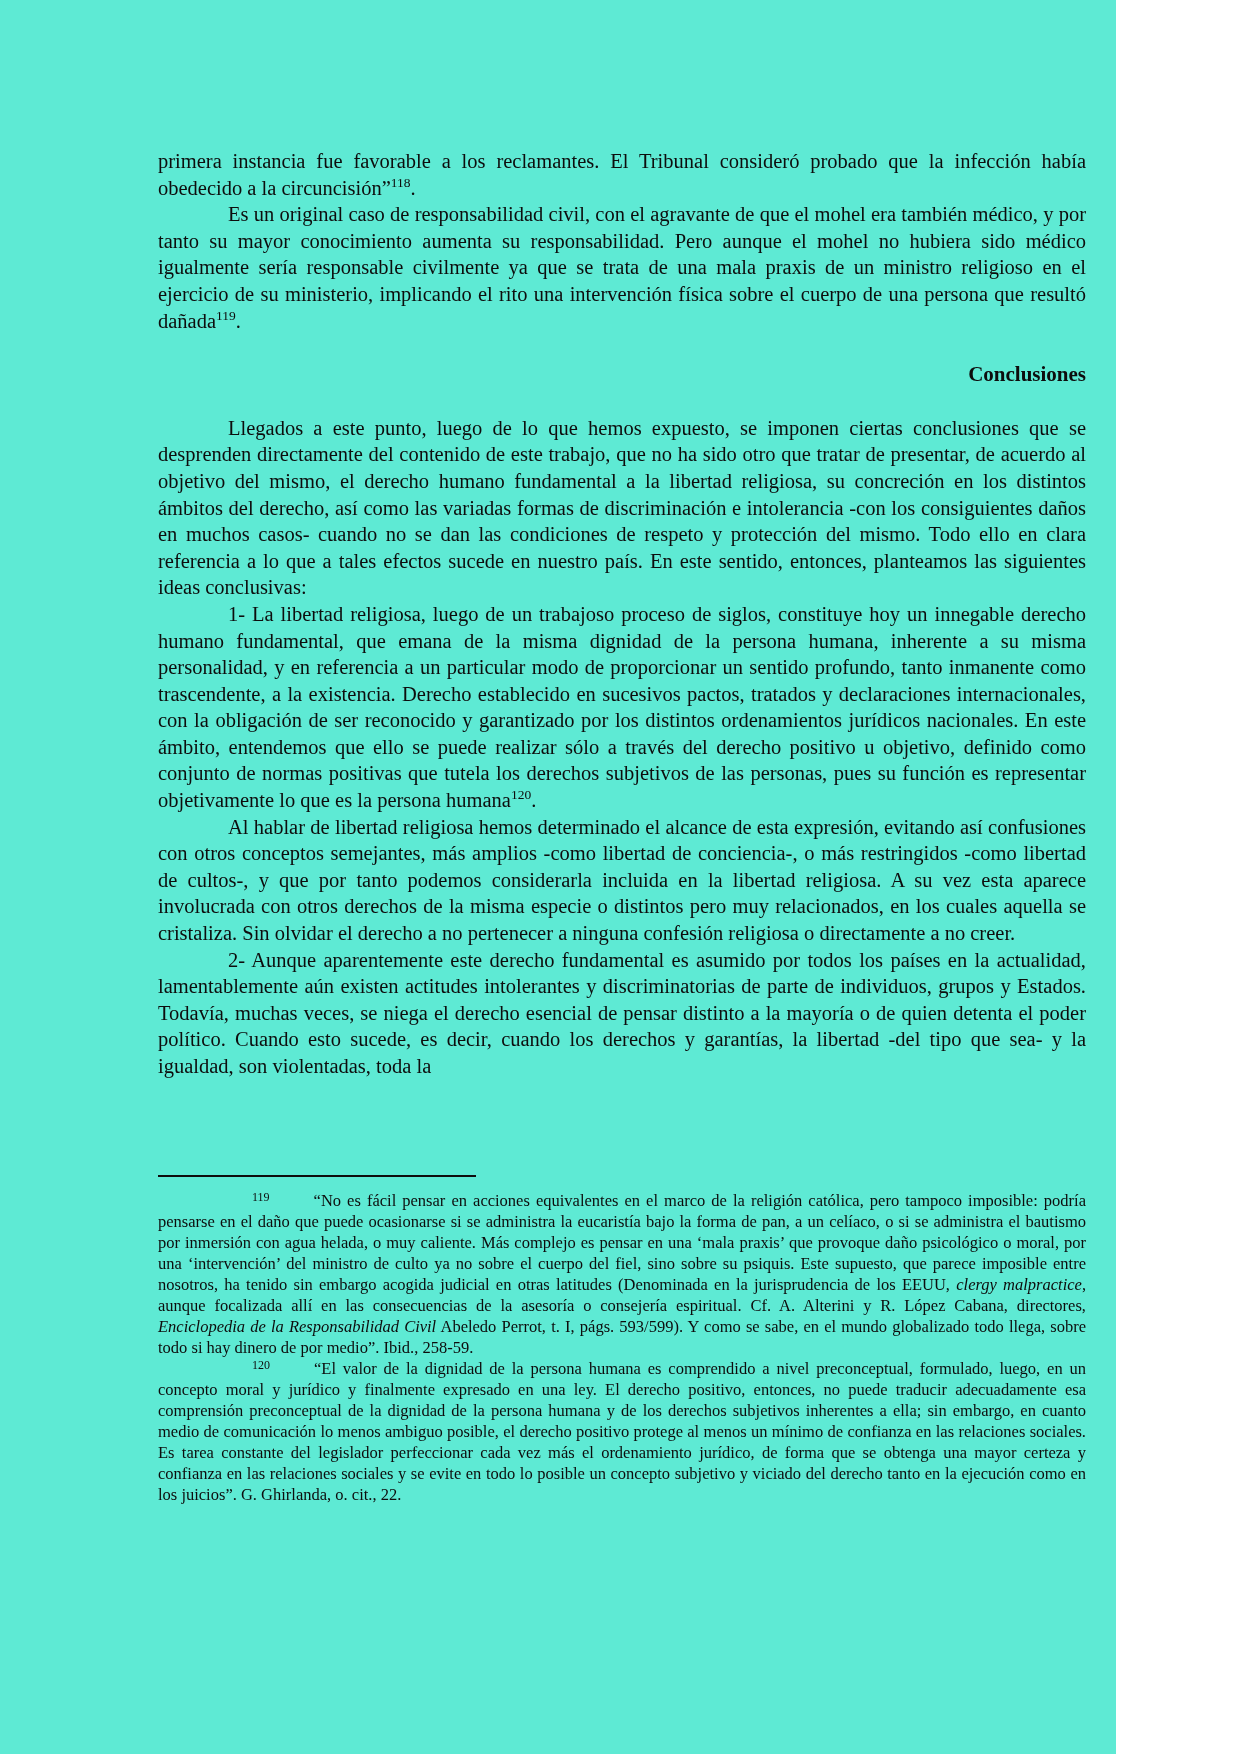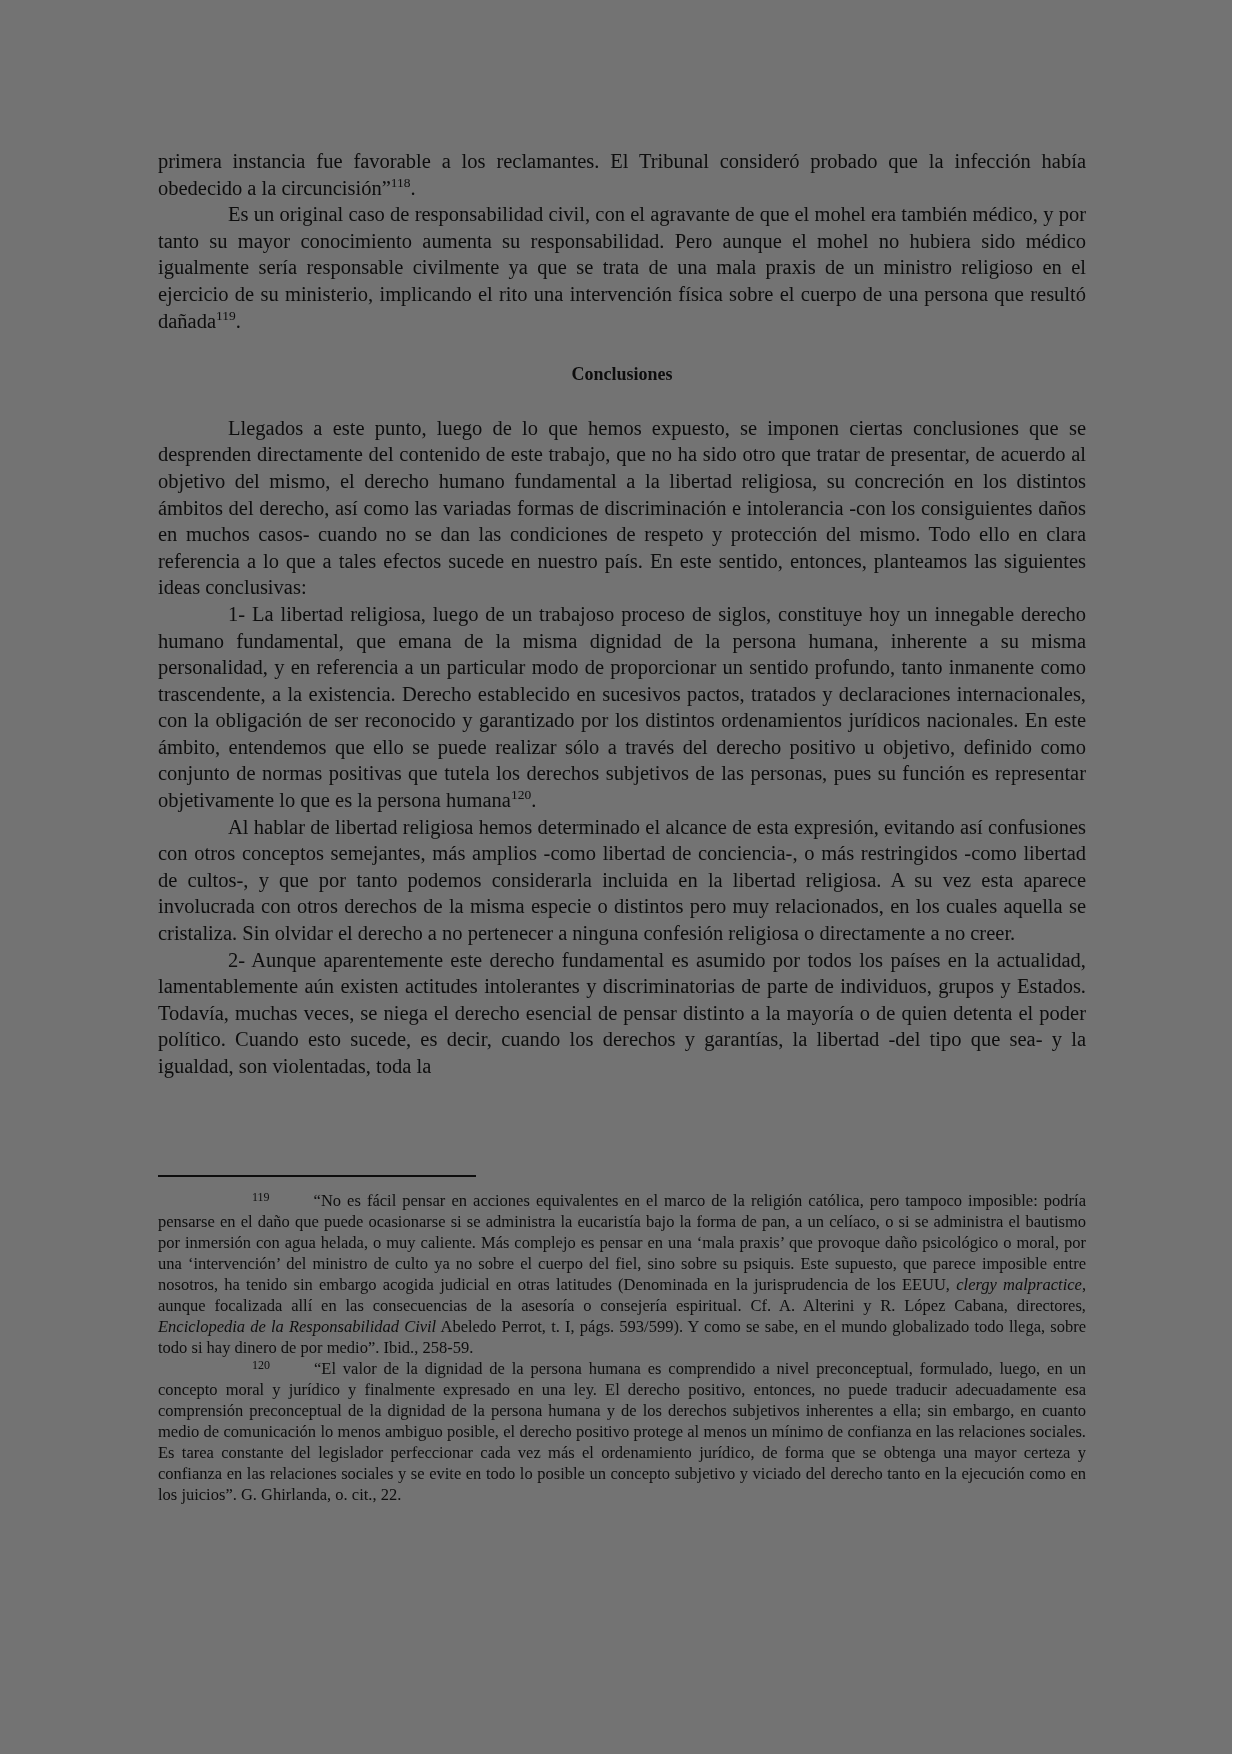--- a/index.html
+++ b/index.html
@@ -9,41 +9,41 @@
   }
   body {
     width: 1240px;
     height: 1754px;
     font-family: "Liberation Serif", "DejaVu Serif", serif;
     color: #0d0d0d;
     position: relative;
   }
   .page {
     position: relative;
-    width: 1232px;
+    width: 1116px;
     height: 1754px;
-    background: #737373;
+    background: #5eead4;
     overflow: hidden;
   }
   .main-text {
     position: absolute;
     left: 158px;
     top: 148px;
     width: 928px;
     font-size: 20.5px;
     line-height: 26.6px;
     text-align: justify;
   }
   .para { margin: 0; }
   .para.indent { text-indent: 70px; }
   .heading {
-    font-size: 18px;
+    font-size: 21px;
     font-weight: bold;
     margin: 27px 0 27px 0;
-    text-align: center;
+    text-align: right;
   }
   sup.fnref {
     font-size: 13.5px;
     line-height: 0;
     position: relative;
     top: -8px;
     vertical-align: baseline;
   }
   .footnotes {
     position: absolute;

